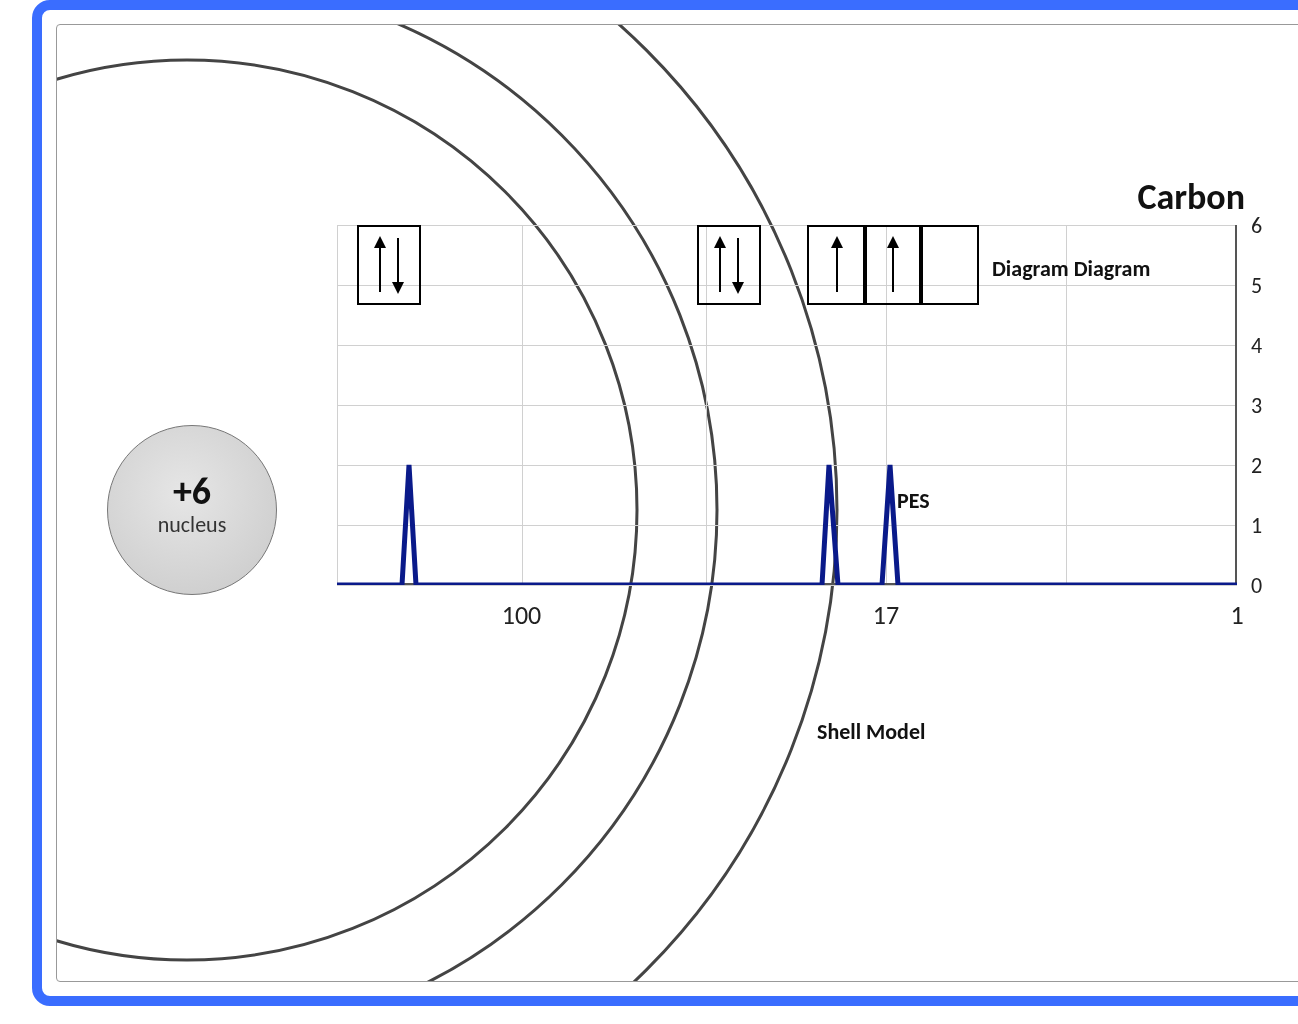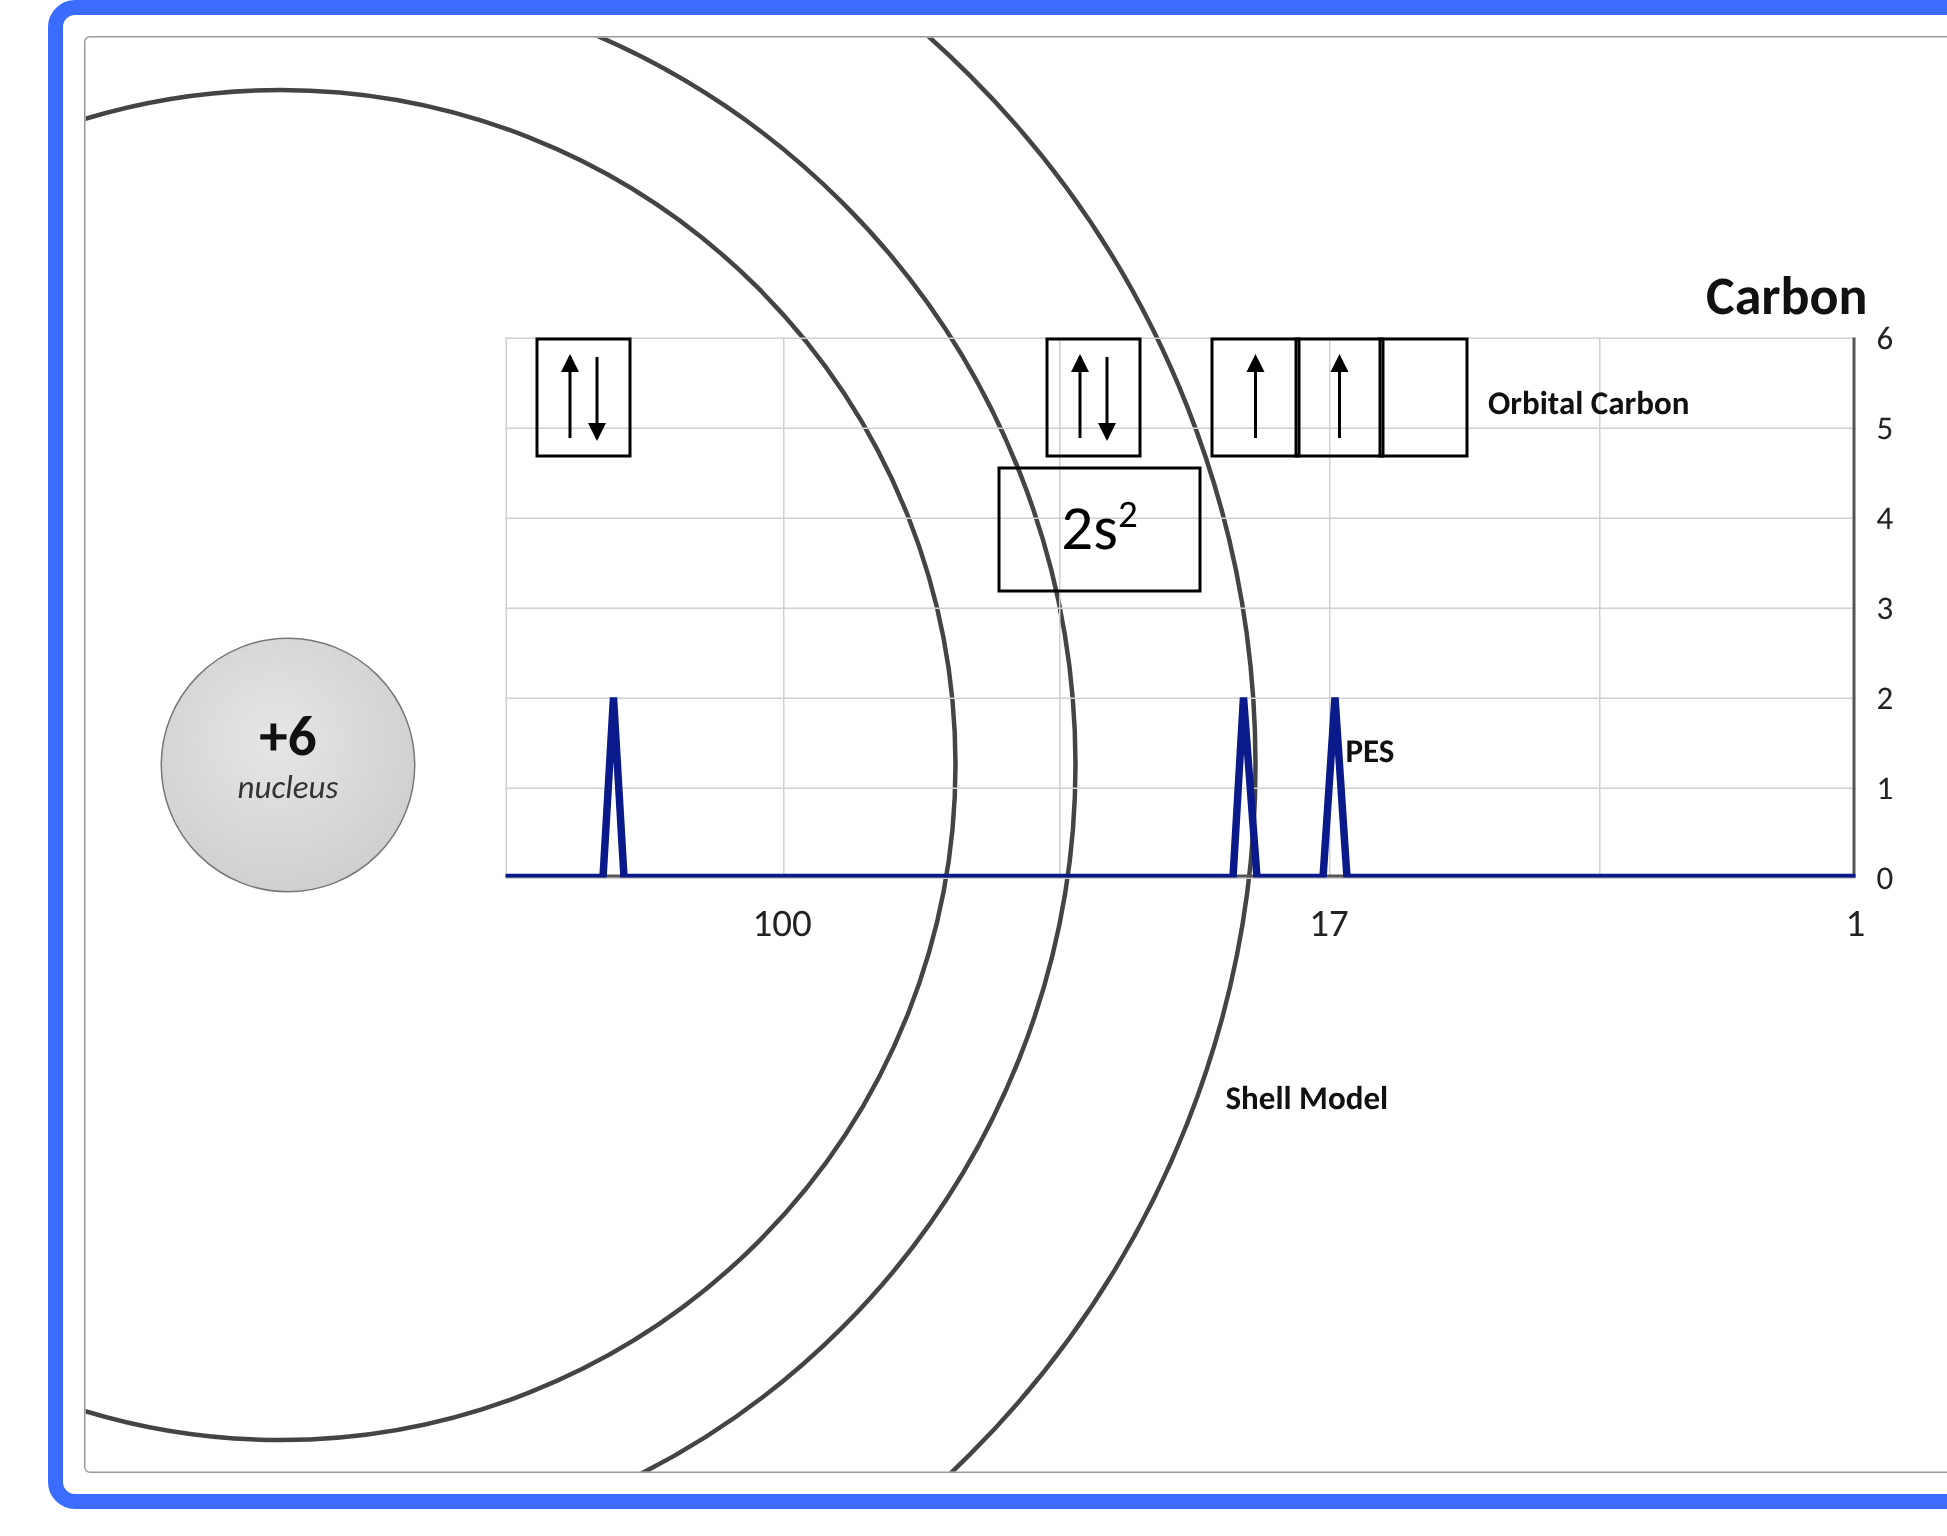--- a/index.html
+++ b/index.html
@@ -44,21 +44,21 @@
     height: 170px;
     border-radius: 50%;
     background: radial-gradient(circle at 45% 40%, #e6e6e6, #c8c8c8);
     border: 1px solid #777;
     text-align: center;
     line-height: 1.1;
     box-sizing: border-box;
     padding-top: 45px;
   }
   .nucleus-charge { font-size: 38px; font-weight: 600; color:#111; }
-  .nucleus-label  { font-size: 22px; color:#333;font-style:italic; }
+  .nucleus-label  { font-size: 22px; color:#333; }
 
   
   .chart {
     position: absolute;
     left: 280px;   
     top: 200px;    
     width: 900px;  
     height: 360px; 
   }
   .chart .grid-v, .chart .grid-h {
@@ -161,22 +161,19 @@
     </div>
 
     <div class="orb-cell" style="left:750px; top:200px">
       <div class="arrow-up" style="left:27px"></div>
     </div>
     <div class="orb-cell" style="left:806px; top:200px">
       <div class="arrow-up" style="left:27px"></div>
     </div>
     <div class="orb-cell" style="left:862px; top:200px"></div>
 
-    <div class="cfg-box" style="left:608px; top:286px; width:132px">
-      <span>2s</span><sup>2</sup>
-    </div>
 
-    <div class="lbl" style="left:935px; top:230px">Orbital Carbon</div>
+    <div class="lbl" style="left:935px; top:230px">Diagram Diagram</div>
     <div class="lbl" style="left:840px; top:462px">PES</div>
     <div class="lbl" style="left:760px; top:693px">Shell Model</div>
 
   </div>
 </div>
 
 </body></html>

